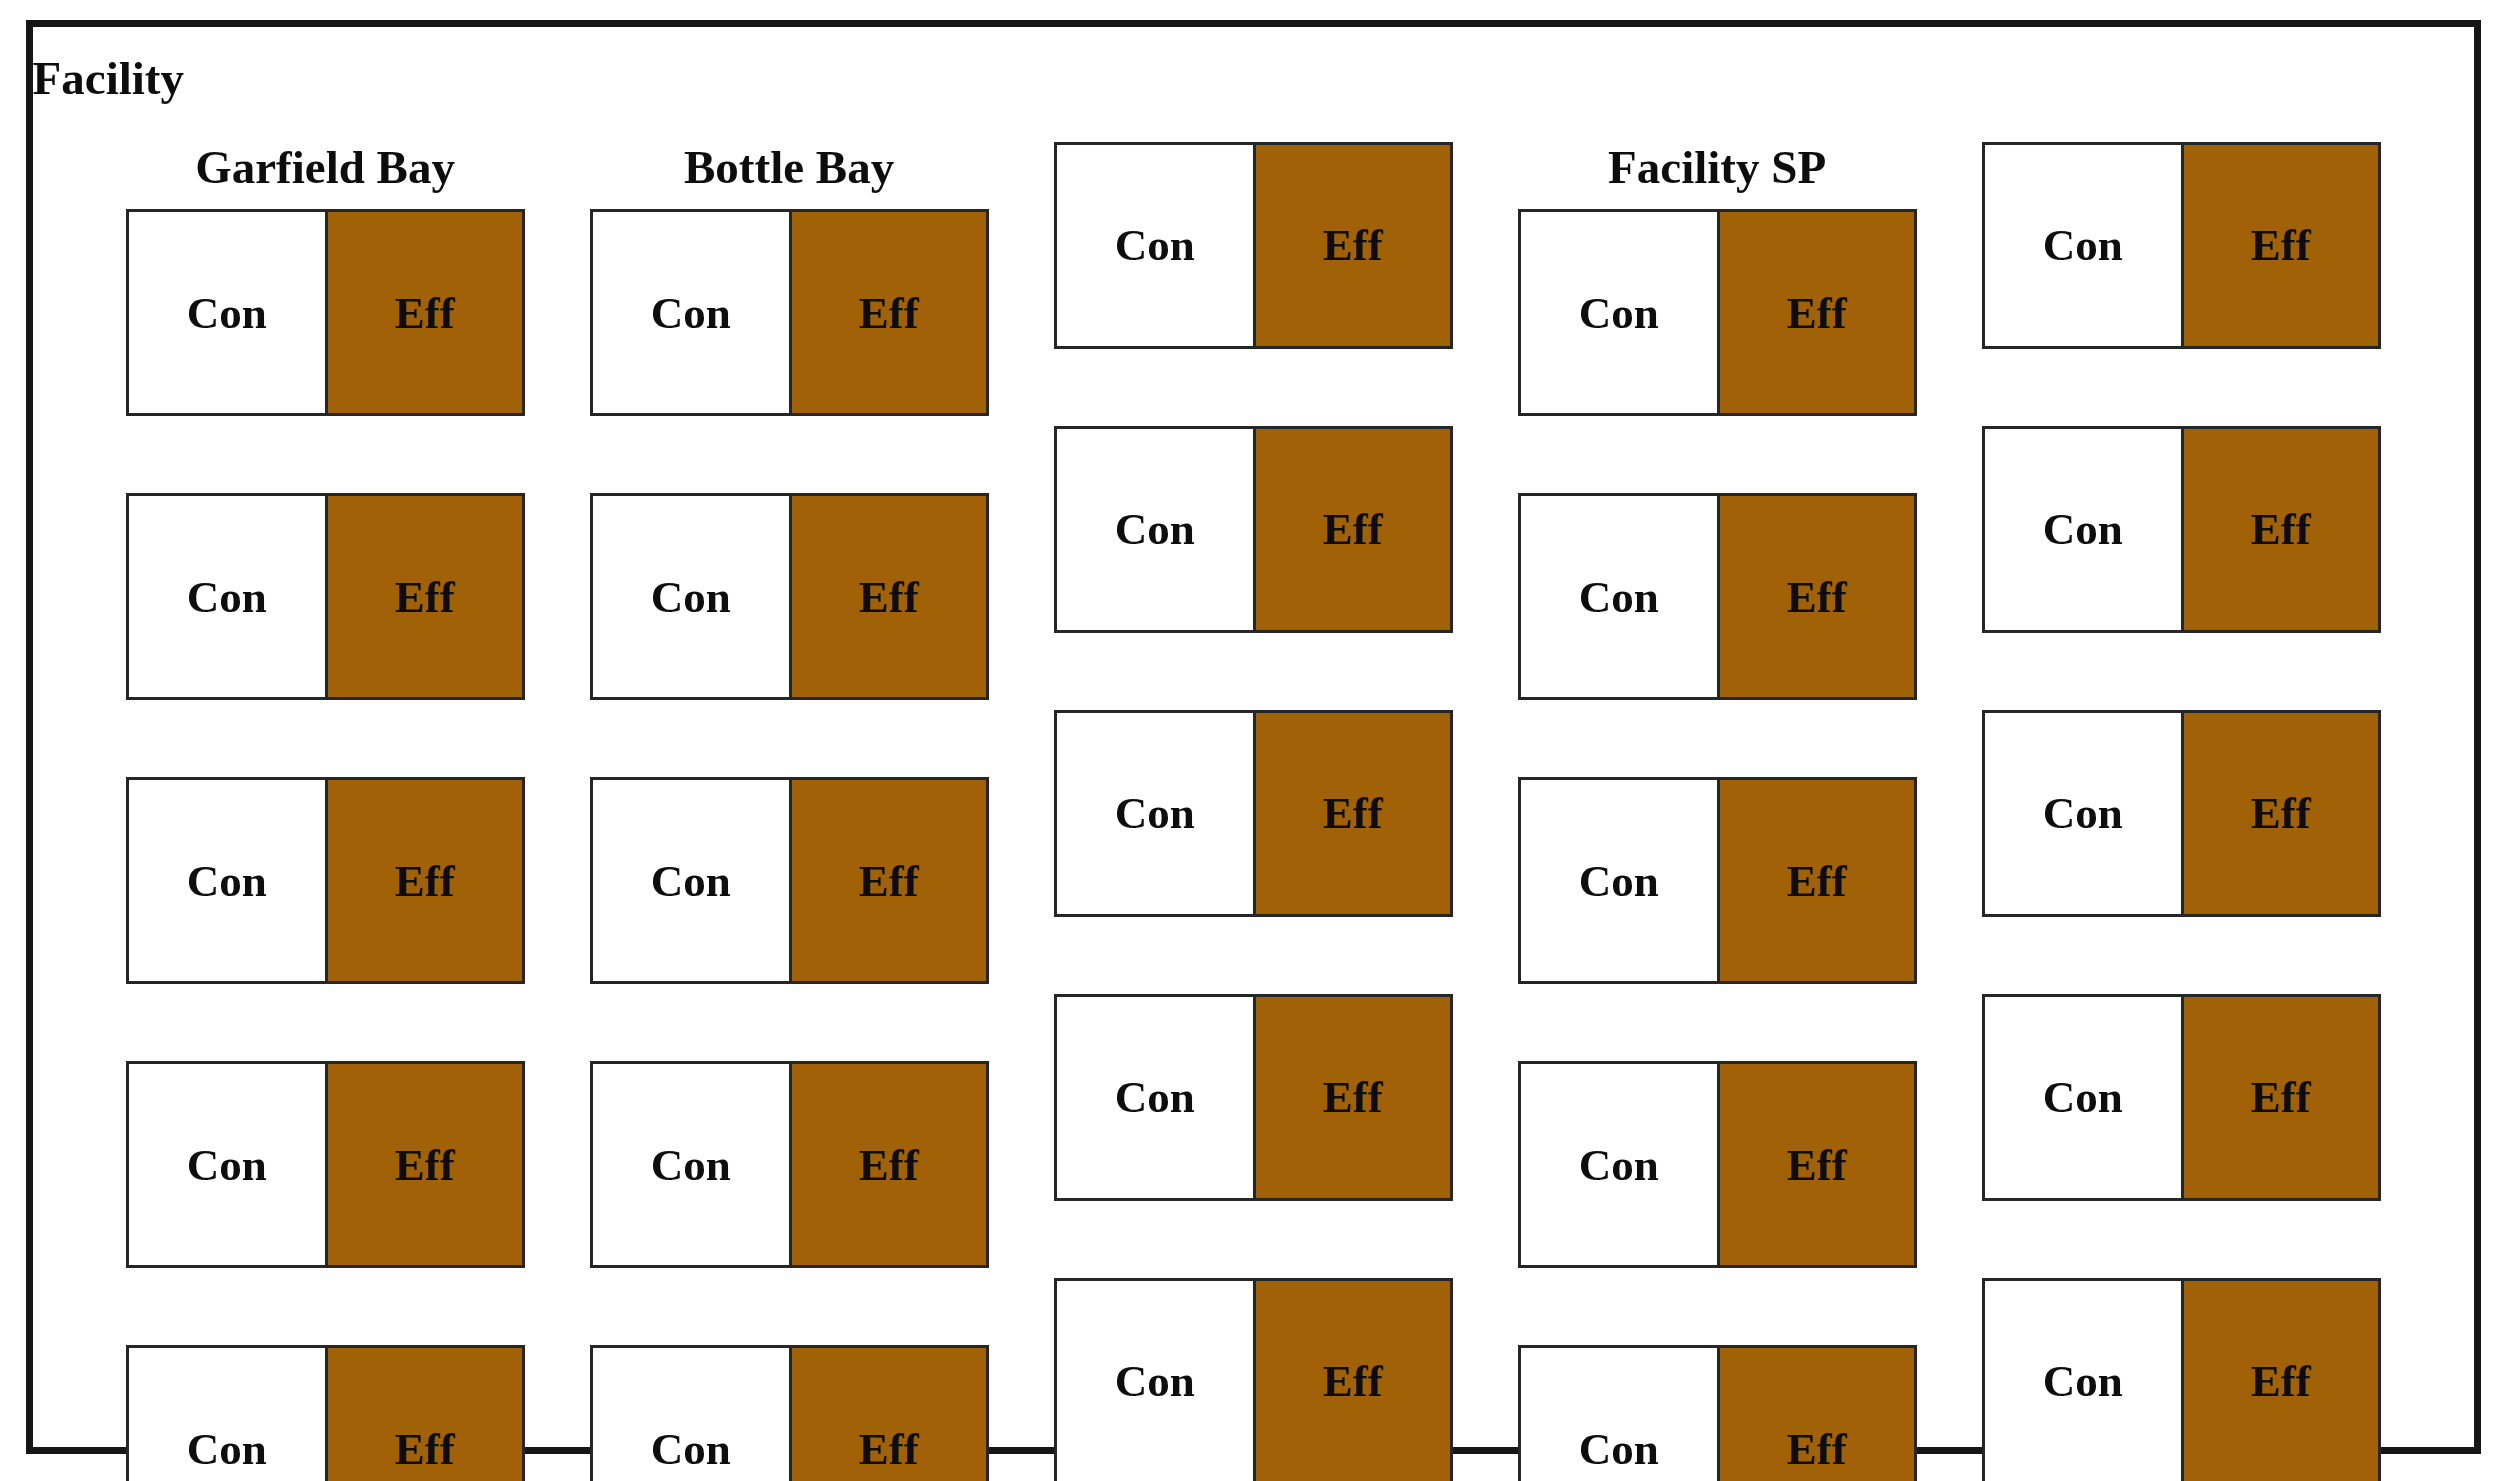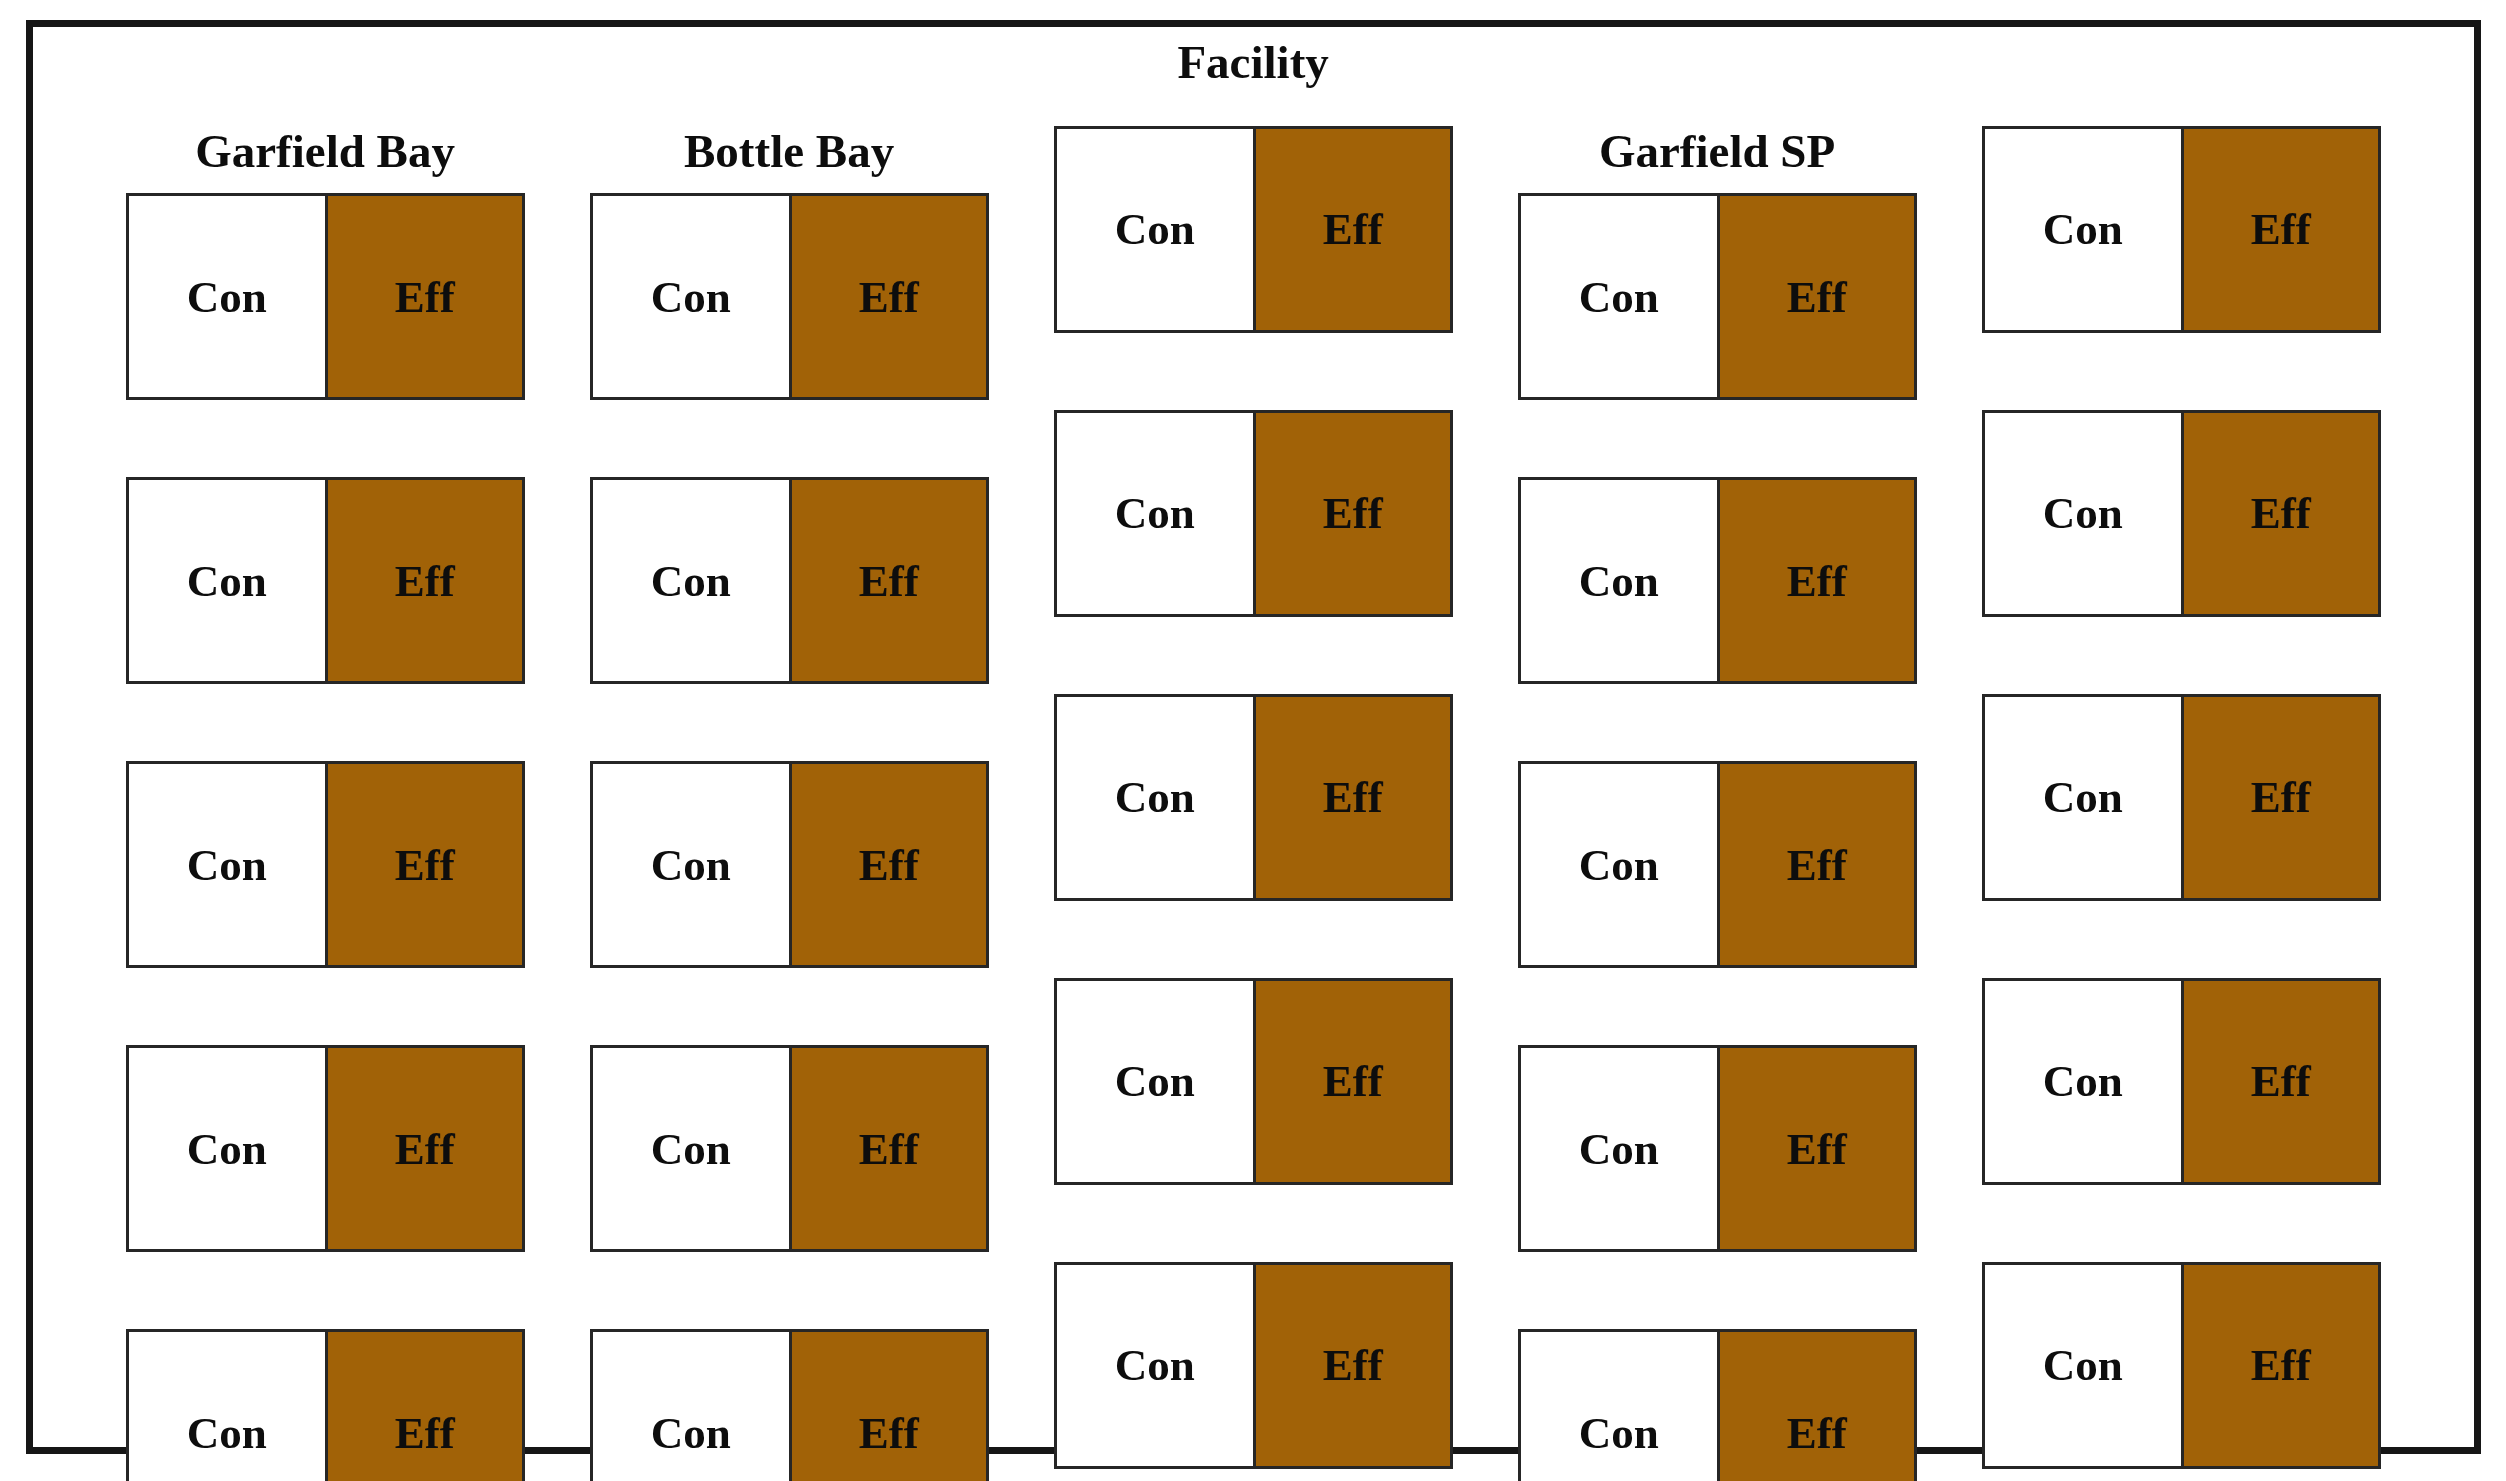--- a/index.html
+++ b/index.html
@@ -15,24 +15,24 @@
   .facility-frame {
     position: absolute;
     left: 25.6px;
     top: 19.7px;
     width: 2455px;
     height: 1434px;
     border: 7.9px solid #161616;
     background: #ffffff;
   }
   .facility-title {
-    text-align: center;
+    text-align: left;
     font-size: 47px;
     font-weight: bold;
-    margin-top: 8px;
+    margin-top: 24px;
     line-height: 1.15;
   }
   .columns {
     display: flex;
     justify-content: space-between;
     padding: 0 93px;
     margin-top: 37px;
   }
   .site {
     width: 399px;
@@ -149,21 +149,21 @@
           <div class="cell eff">Eff</div>
         </div>
         <div class="unit">
           <div class="cell con">Con</div>
           <div class="cell eff">Eff</div>
         </div>
       </div>
     </div>
 
     <div class="site">
-      <div class="site-header">Garfield SP</div>
+      <div class="site-header">Facility SP</div>
       <div class="units">
         <div class="unit">
           <div class="cell con">Con</div>
           <div class="cell eff">Eff</div>
         </div>
         <div class="unit">
           <div class="cell con">Con</div>
           <div class="cell eff">Eff</div>
         </div>
         <div class="unit">

